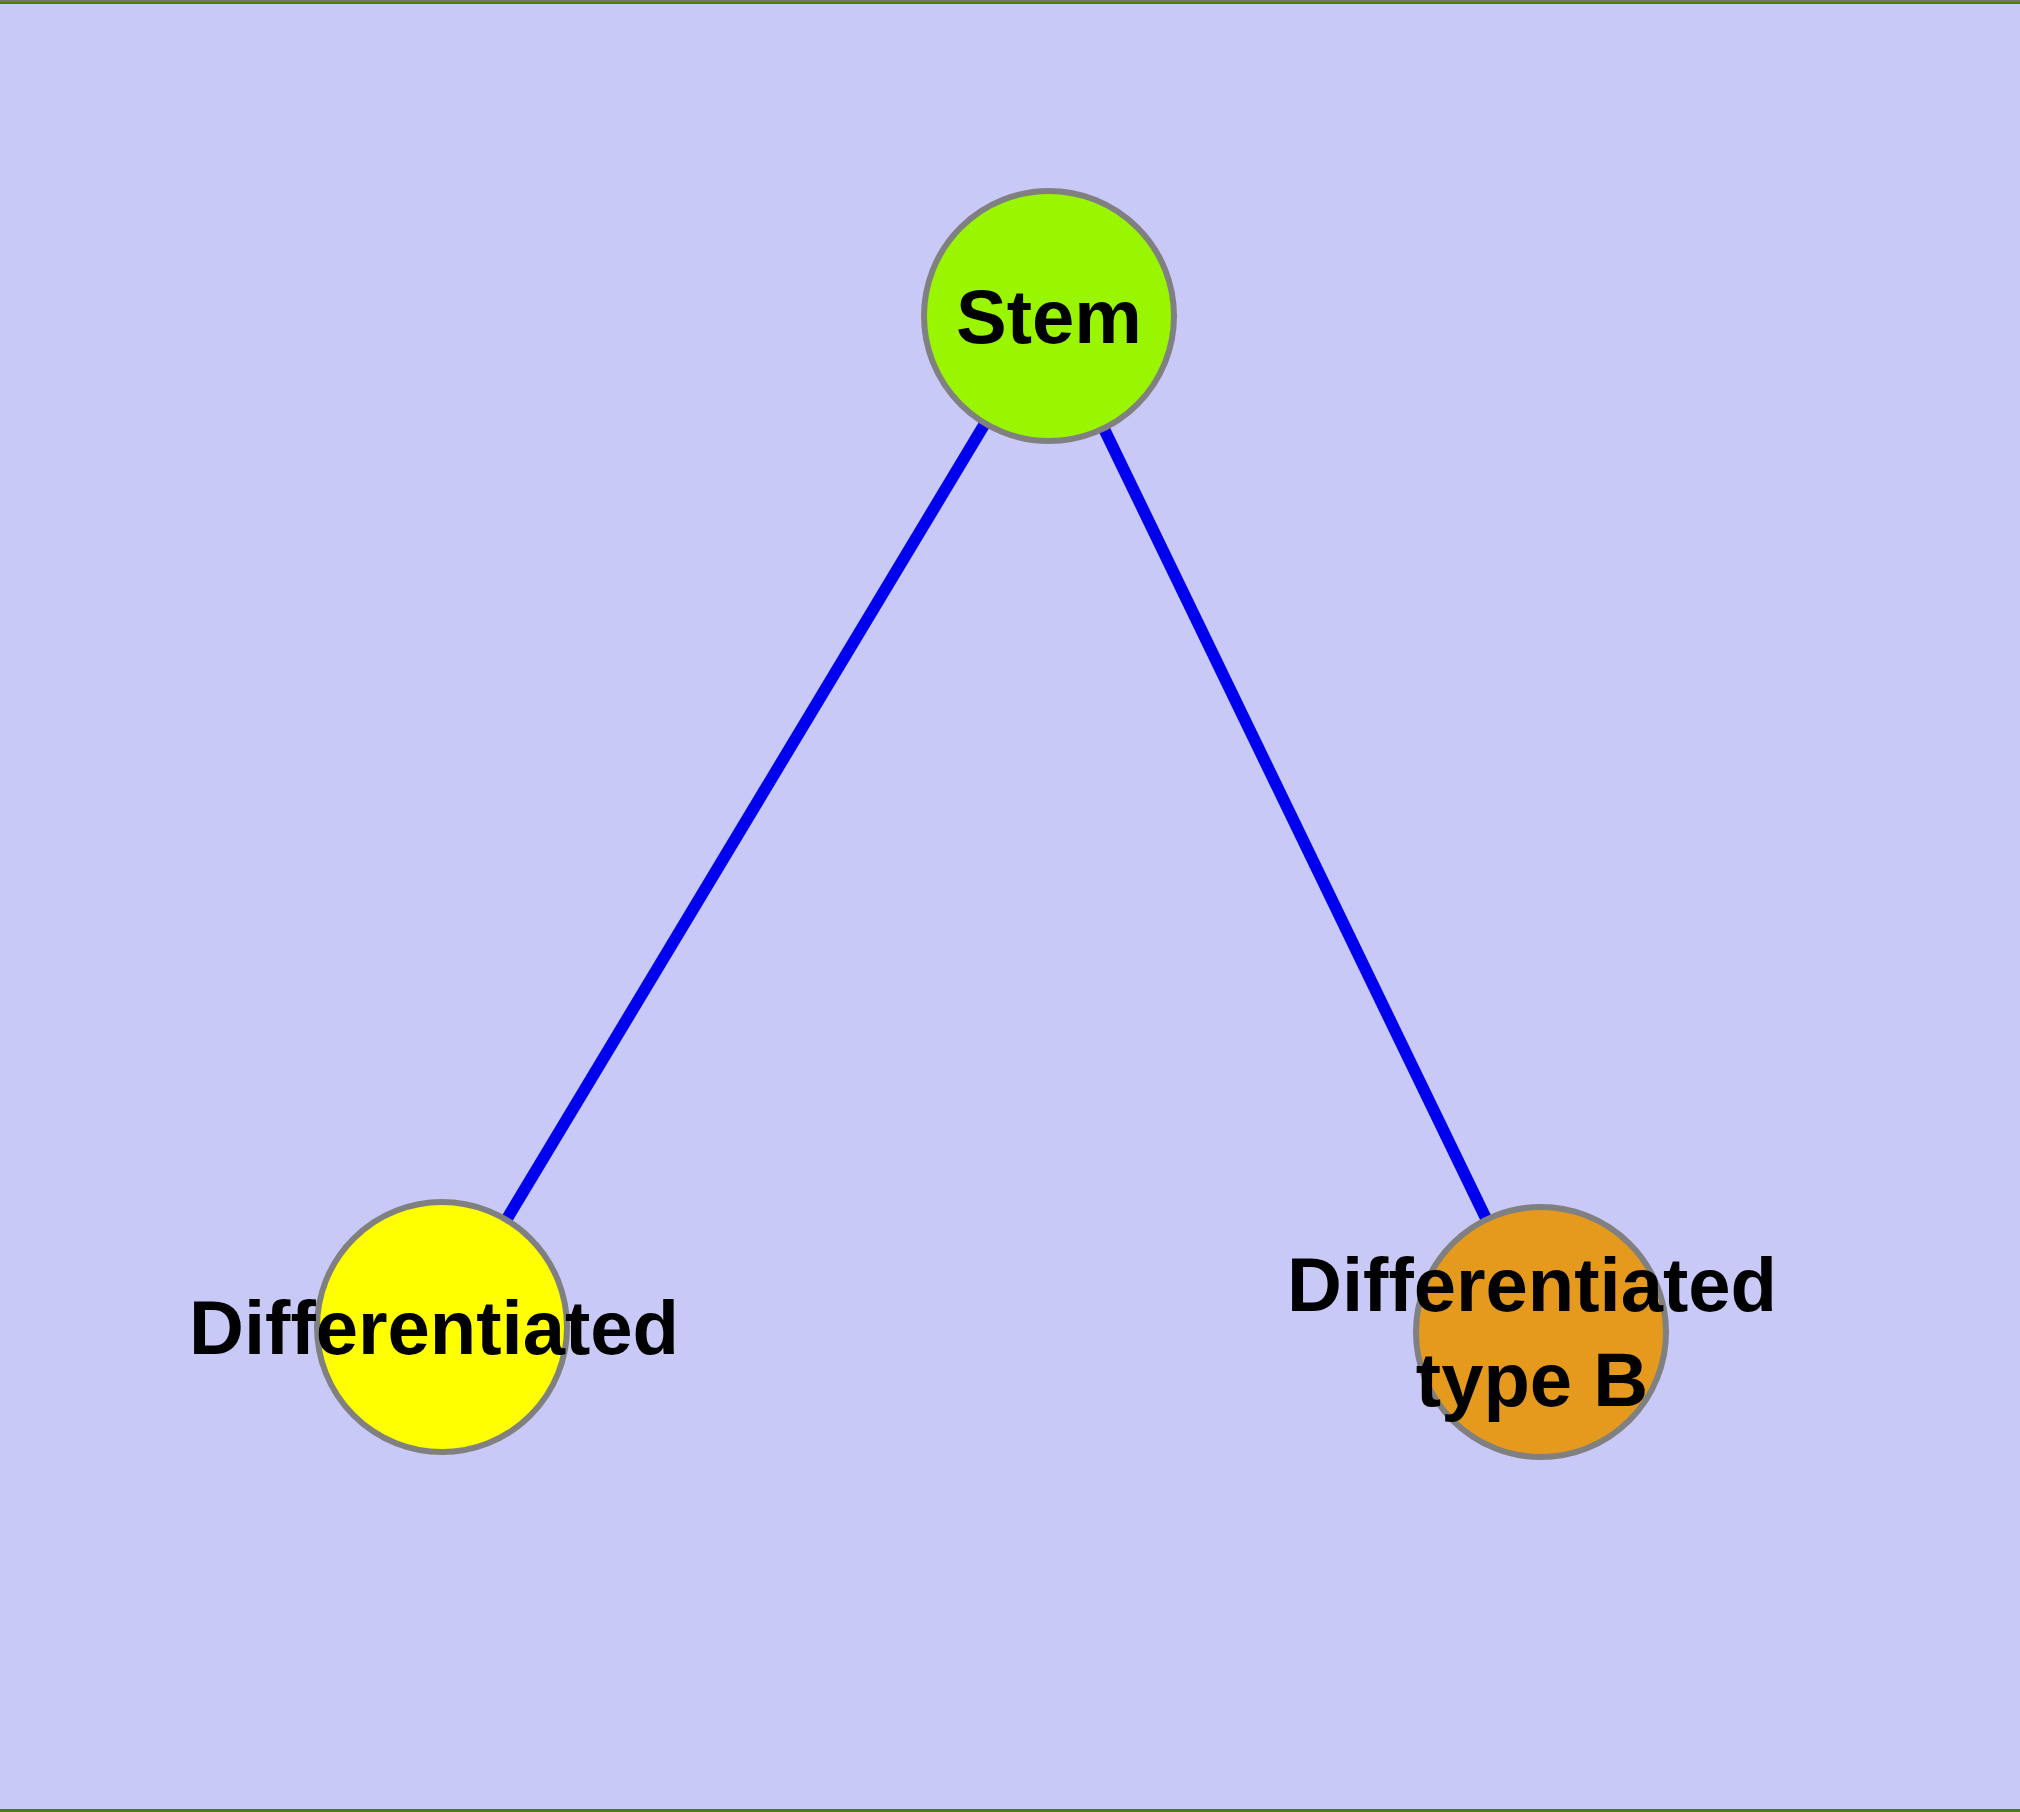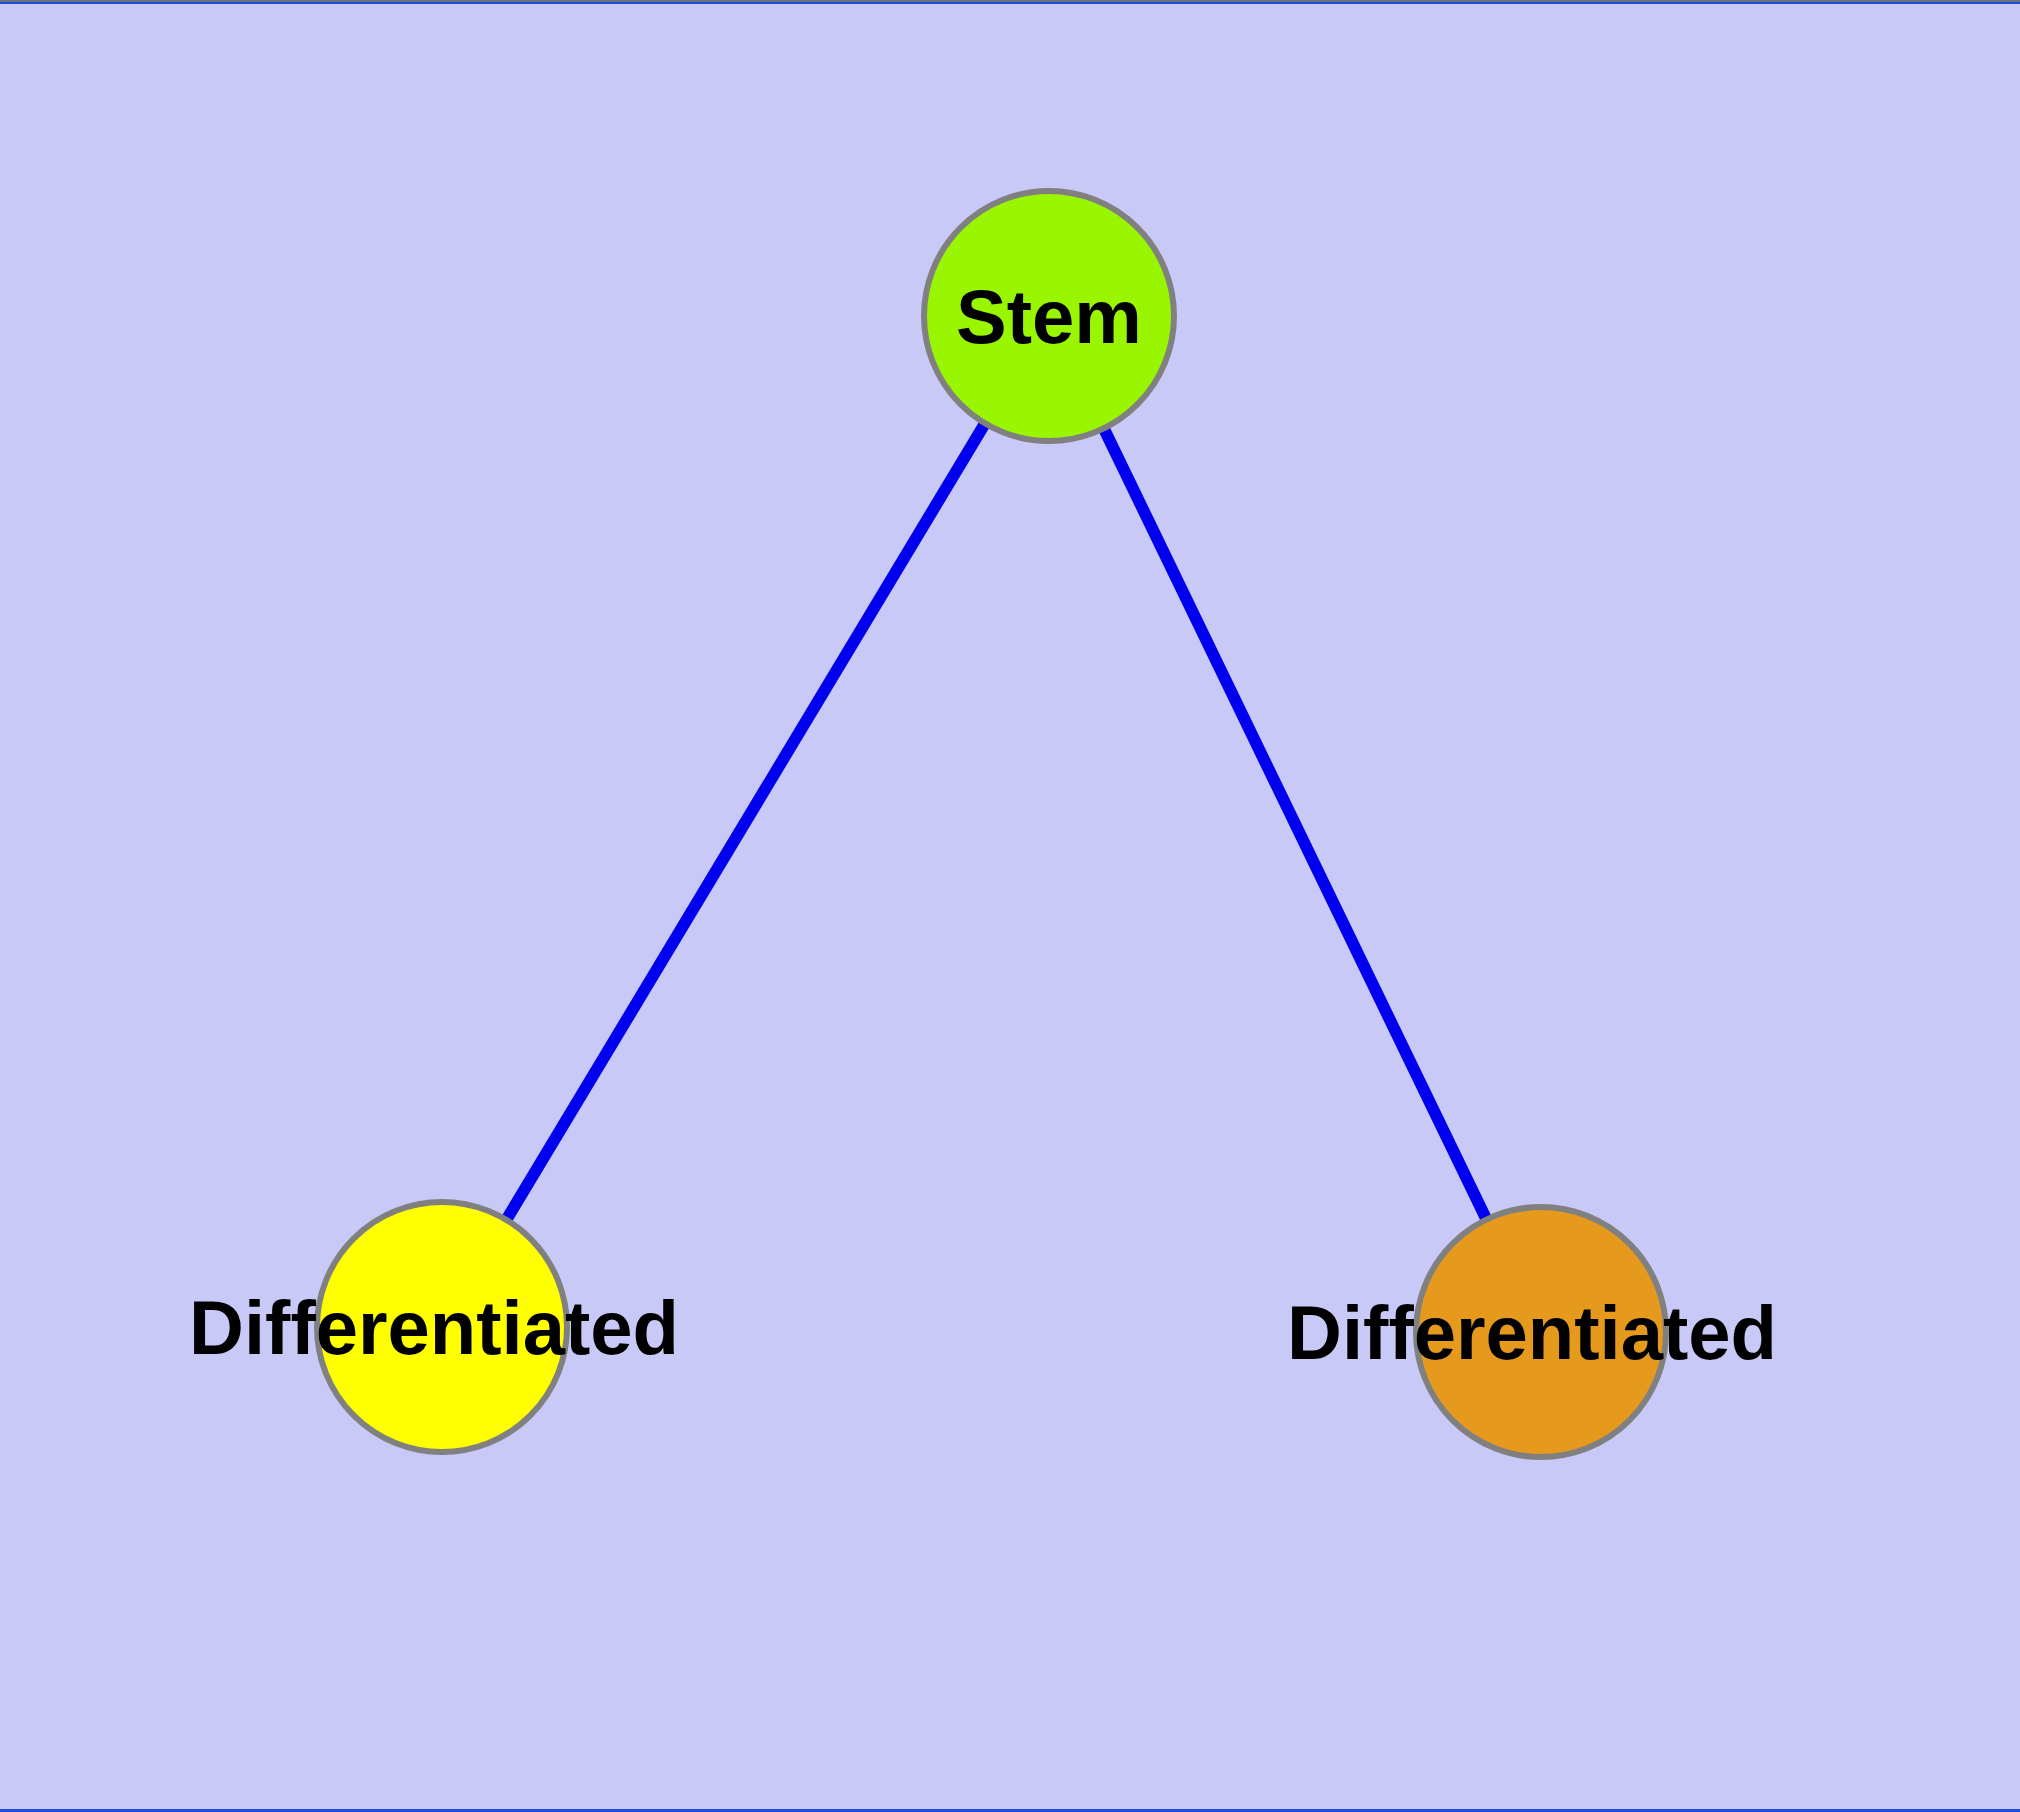--- a/index.html
+++ b/index.html
@@ -5,21 +5,21 @@
   html, body {
     margin: 0;
     padding: 0;
     background: #ffffff;
     font-family: "Liberation Sans", sans-serif;
   }
   .canvas {
     position: relative;
     width: 2021px;
     height: 1812px;
-    background: #1d4ed8;
+    background: #4d7c0f;
     overflow: hidden;
   }
   .top-hairline {
     position: absolute;
     top: 0; left: 0; right: 0;
     height: 1.7px;
   }
   .plot-field {
     position: absolute;
     top: 4.2px;
@@ -84,16 +84,17 @@
   <div class="node-label label-stem">
     <span class="label-line">Stem</span>
   </div>
 
   <div class="node-label label-type-a">
     <span class="label-line">Differentiated</span>
   </div>
 
   <div class="node-label label-type-b">
     <span class="label-line">Differentiated</span>
+    <span class="label-line">type B</span>
   </div>
 
 </div>
 
 
 </body></html>

